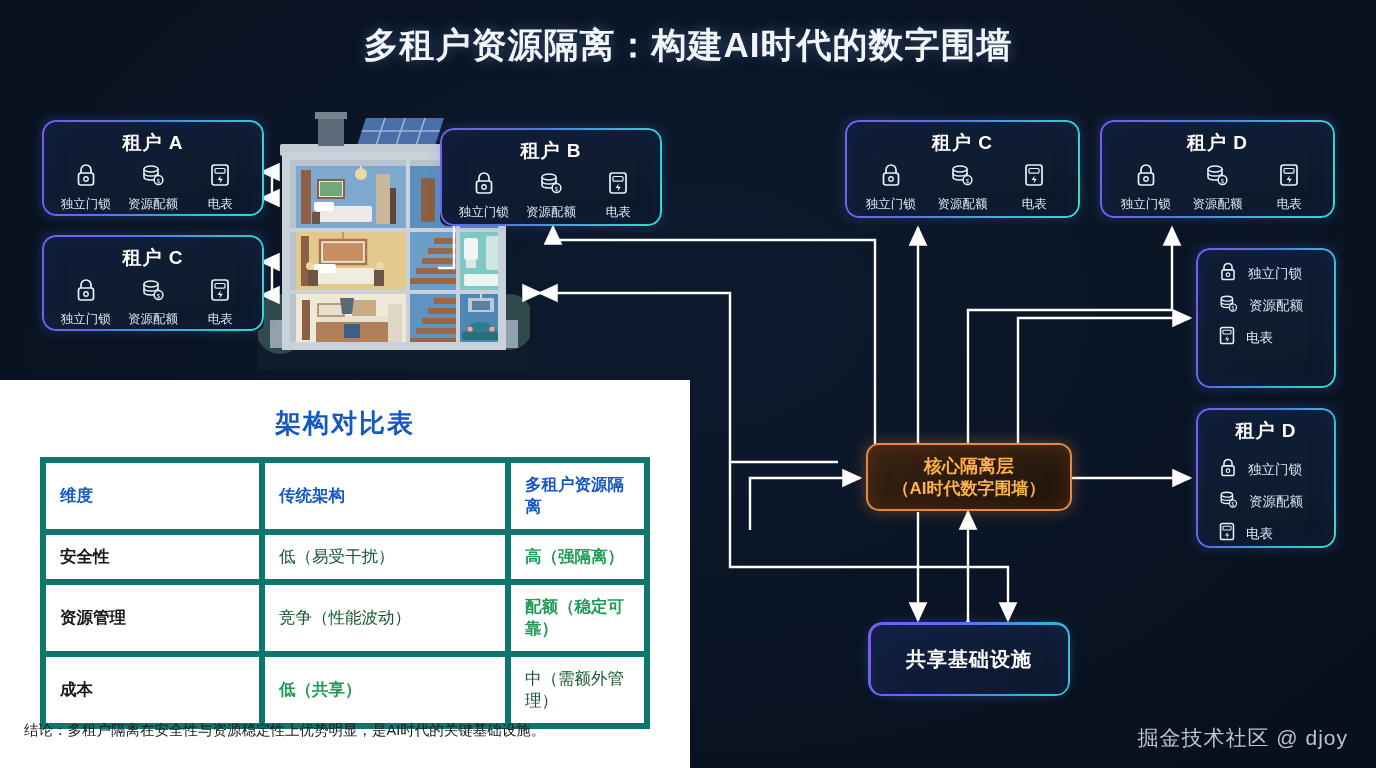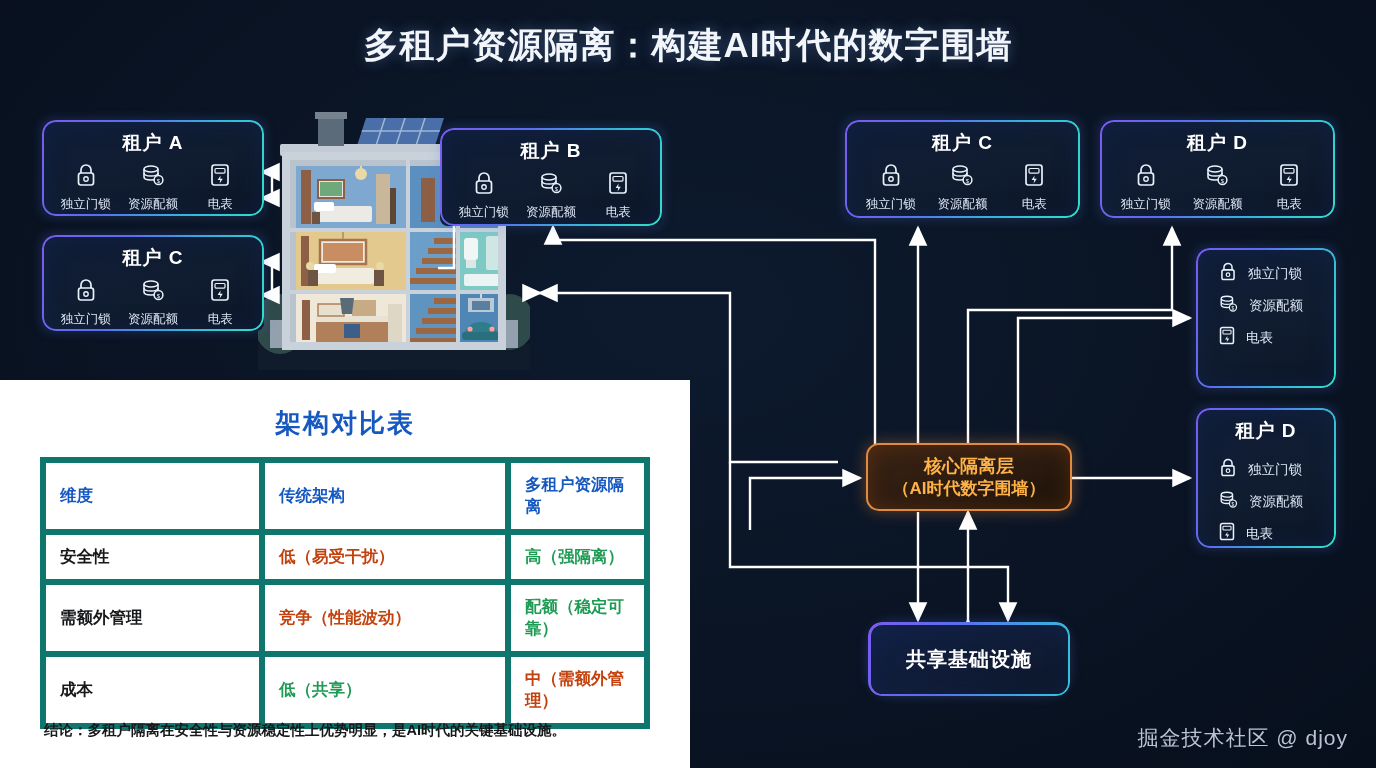--- a/index.html
+++ b/index.html
@@ -82,25 +82,25 @@
   .panel h2{
     margin:0;padding:26px 0 16px;text-align:center;color:#1558c0;
     font-size:26px;font-weight:bold;letter-spacing:2px;
   }
   table.cmp{border-collapse:collapse;margin:0 40px;width:610px;table-layout:fixed;}
   table.cmp td,table.cmp th{
     border:6px solid #0f766e;padding:11px 14px;text-align:left;font-size:16.5px;
   }
   table.cmp th{color:#1558c0;font-weight:bold;font-size:16.5px;}
   table.cmp td.dim{color:#17181a;font-weight:bold;}
-  .v-bad{color:#c2410c;font-weight:bold;}
+  .v-bad{color:#14532d;font-weight:normal;}
   .v-good{color:#1f9b54;font-weight:bold;}
   .concl{
-    position:absolute;left:44px;top:340px;width:620px;color:#17181a;
-    font-size:14.5px;font-weight:bold;line-height:1.4;
+    position:absolute;left:24px;top:340px;width:620px;color:#17181a;
+    font-size:14.5px;font-weight:normal;line-height:1.4;
   }
 
   
   .wm{position:absolute;right:28px;bottom:16px;color:#c9d4e4;font-size:21px;letter-spacing:1px;opacity:.92;}
 
   
   .bldg{position:absolute;left:258px;top:108px;width:272px;height:262px;}
 
   svg.lines{position:absolute;left:0;top:0;width:1376px;height:768px;pointer-events:none;}
 </style>
@@ -556,21 +556,21 @@
           <th>多租户资源隔离</th>
         </tr>
       </thead>
       <tbody>
         <tr>
           <td class="dim">安全性</td>
           <td class="v-bad">低（易受干扰）</td>
           <td class="v-good">高（强隔离）</td>
         </tr>
         <tr>
-          <td class="dim">需额外管理</td>
+          <td class="dim">资源管理</td>
           <td class="v-bad">竞争（性能波动）</td>
           <td class="v-good">配额（稳定可靠）</td>
         </tr>
         <tr>
           <td class="dim">成本</td>
           <td class="v-good">低（共享）</td>
           <td class="v-bad">中（需额外管理）</td>
         </tr>
       </tbody>
     </table>

